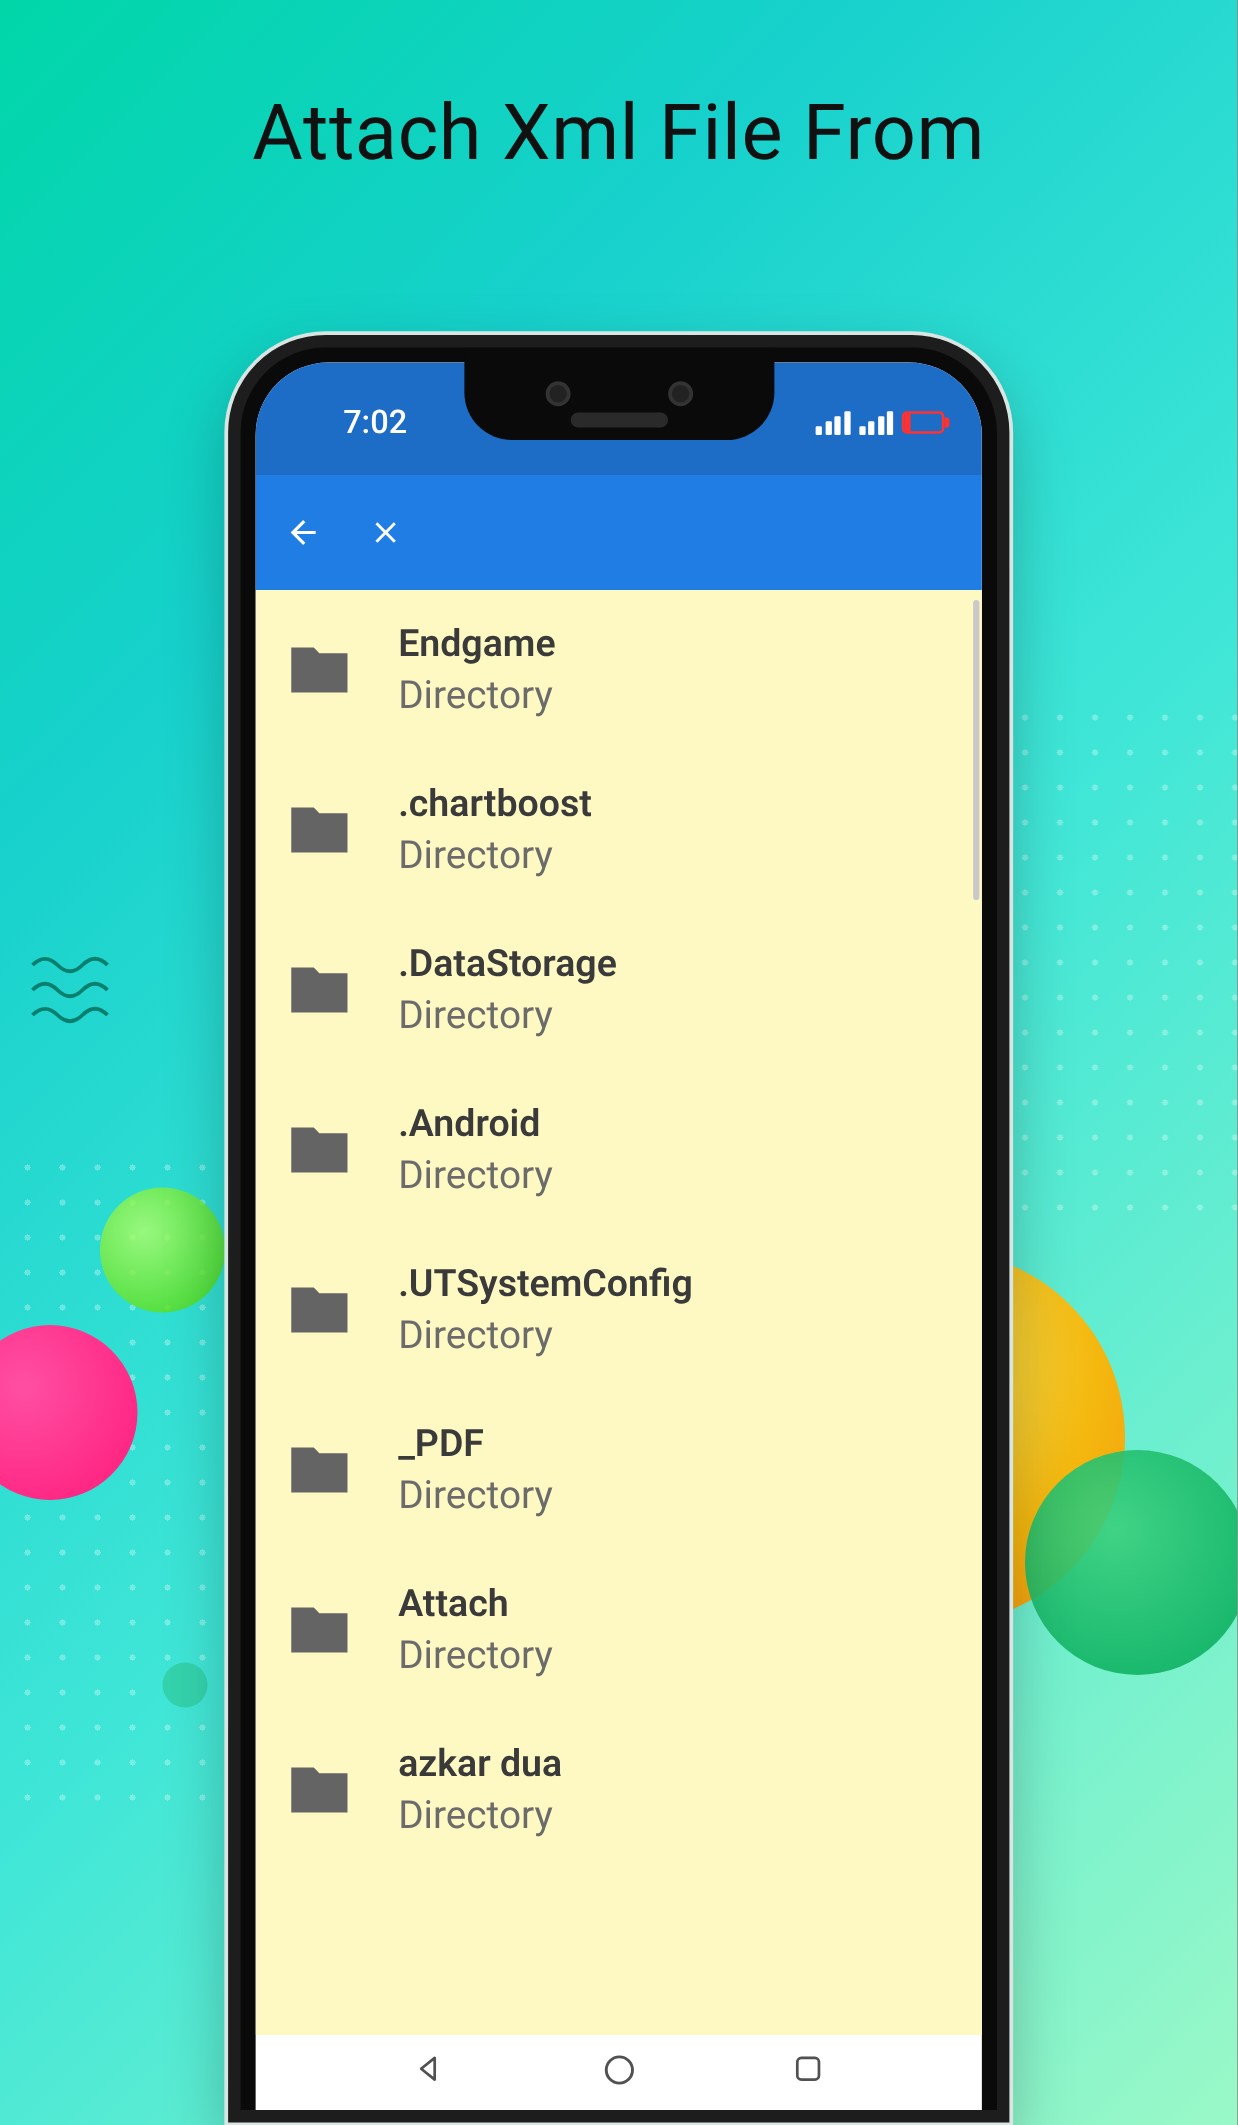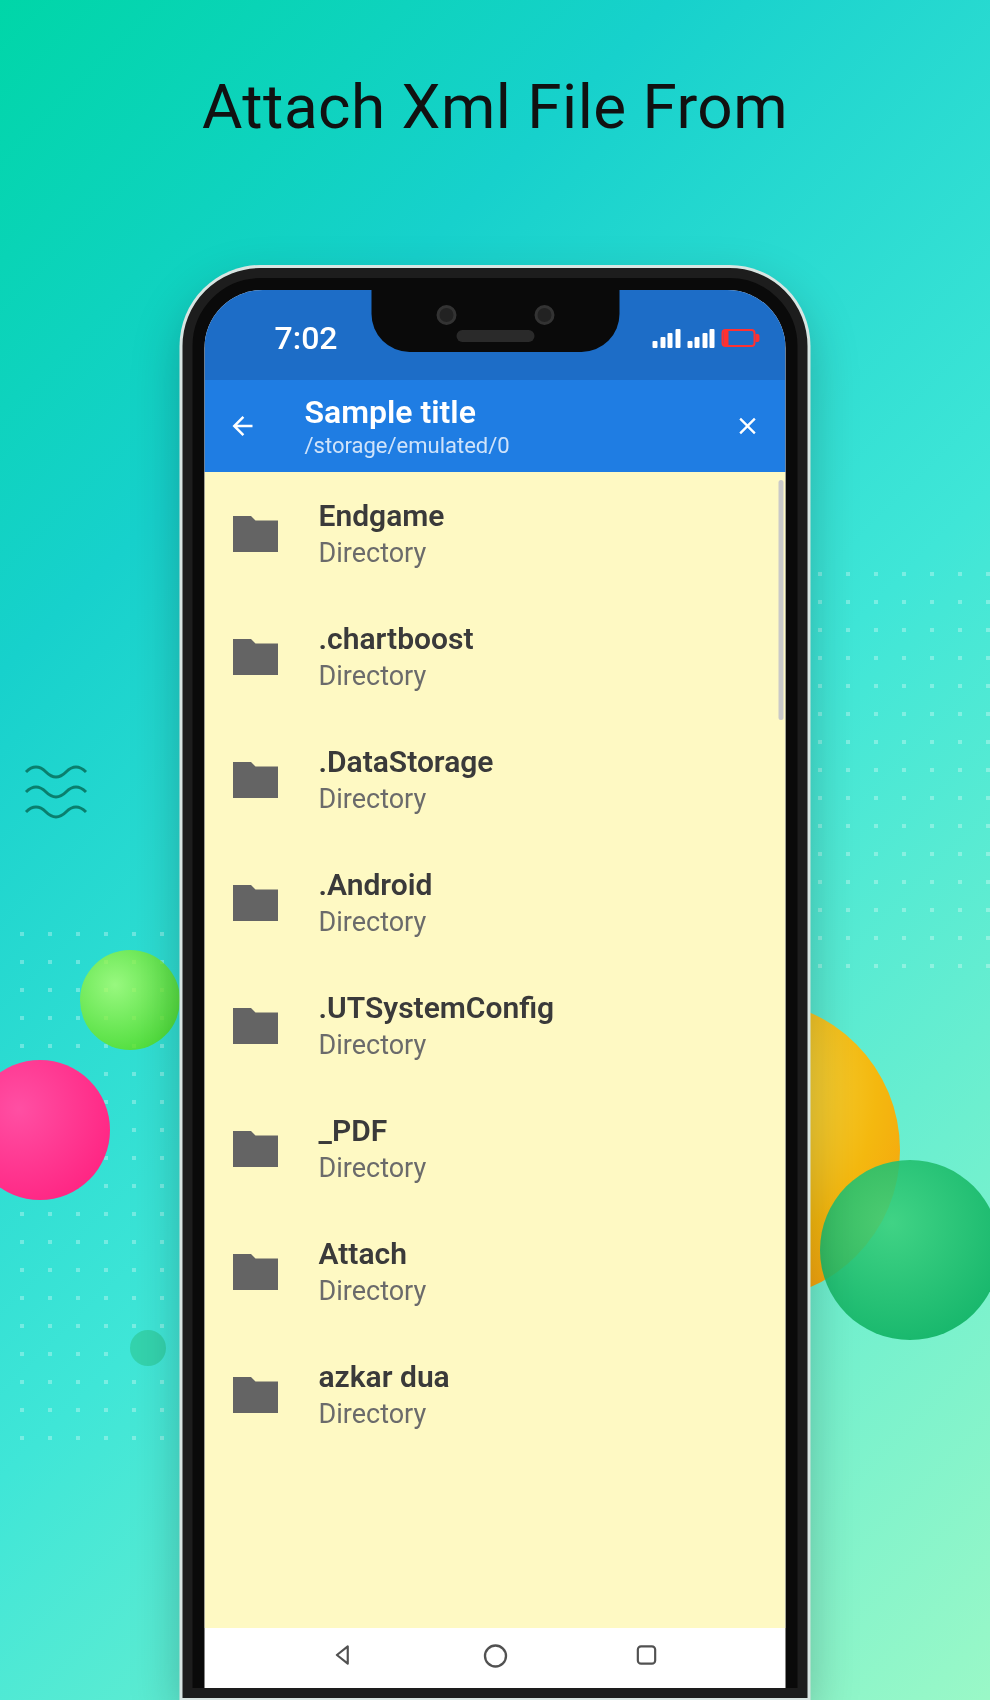--- a/index.html
+++ b/index.html
@@ -60,21 +60,21 @@
     z-index: 30;
     display: flex; align-items: center; justify-content: center; gap: 78px;
   }
   .cam { width: 20px; height: 20px; border-radius: 50%; background: #222; border: 3px solid #333; }
   .spk { position:absolute; bottom:10px; width:78px; height:12px; border-radius:6px; background:#2a2a2a; }
 
   .status-bar {
     height: 90px; flex: 0 0 90px;
     background: #1d6dc7;
     display: flex; align-items: center; justify-content: space-between;
-    color: #fff; padding: 0 30px; font-size: 32px; font-weight: 500;
+    color: #fff; padding: 0 30px; font-size: 26px; font-weight: 500;
     position: relative; z-index: 10;
   }
   .status-left { padding-left: 40px; padding-top: 6px; }
   .status-right { display: flex; align-items: center; gap: 7px; padding-top: 6px; }
   .sigbars { display: inline-flex; align-items: flex-end; gap: 2.5px; }
   .sigbars span { width: 5px; background: #fff; border-radius: 1px; }
   .sigbars span:nth-child(1){height:7px}.sigbars span:nth-child(2){height:11px}.sigbars span:nth-child(3){height:15px}.sigbars span:nth-child(4){height:19px}
   .battery { width: 34px; height: 18px; border: 2.5px solid #ff3131; border-radius: 4px; position: relative; display:inline-block; }
   .battery::after { content:""; position:absolute; right:-6px; top:3px; width:4px; height:8px; background:#ff3131; border-radius:0 2px 2px 0; }
   .battery i { display:block; width:5px; height:100%; background:#ff3131; }
@@ -90,21 +90,21 @@
   .titles { flex: 1; display:flex; flex-direction:column; line-height:1.15; padding-left: 20px;}
   .t1 { font-size: 32px; font-weight: 600; }
   .t2 { font-size: 22px; color: #cfe3fa; margin-top: 2px; }
 
   .list { flex: 1; overflow-y: auto; background: #fef9c3; }
   .row { display: flex; align-items: center; gap: 28px; padding: 26px 16px; cursor: pointer; }
   .row .ico { width: 70px; height: 54px; display:flex; align-items:center; justify-content:center; }
   .folder { fill: #646464; }
   .row .txts { display:flex; flex-direction:column; }
   .row .name { font-size: 30px; font-weight: 600; color: #3a3a3a; }
-  .row .sub  { font-size: 27px; color: #6b6b6b; margin-top: 4px; }
+  .row .sub  { font-size: 31px; color: #6b6b6b; margin-top: 4px; }
   .scroll-ind { position:absolute; right:2px; top:190px; width:5px; height:240px; background:#c9c9c9; border-radius:3px; z-index:12; }
 
   .nav-hint { flex: 0 0 60px; height:60px; display:flex; align-items:flex-start; justify-content:space-around; padding:14px 64px 0; }
   .nav-hint svg { opacity:.85; }
 </style>
 </head>
 <body>
 
 <div class="bg">
   <div class="dotgrid-a"></div>
@@ -154,24 +154,20 @@
           </span>
       </div>
     </div>
 
     <div class="app-bar">
       <div class="icon-btn">
         <svg width="30" height="30" viewBox="0 0 24 24">
           <path d="M20 11H7.83l5.59-5.59L12 4l-8 8 8 8 1.41-1.41L7.83 13H20z" fill="#fff"></path>
         </svg>
       </div>
-      <div class="titles">
-        <span class="t1">Sample title</span>
-        <span class="t2">/storage/emulated/0</span>
-      </div>
       <div class="icon-btn">
         <svg width="28" height="28" viewBox="0 0 24 24">
           <path d="M19 6.41 17.59 5 12 10.59 6.41 5 5 6.41 10.59 12 5 17.59 6.41 19 12 13.41 17.59 19 19 17.59 13.41 12z" fill="#fff"></path>
         </svg>
       </div>
     </div>
 
     <div class="scroll-ind"></div>
 
     <div class="list">

